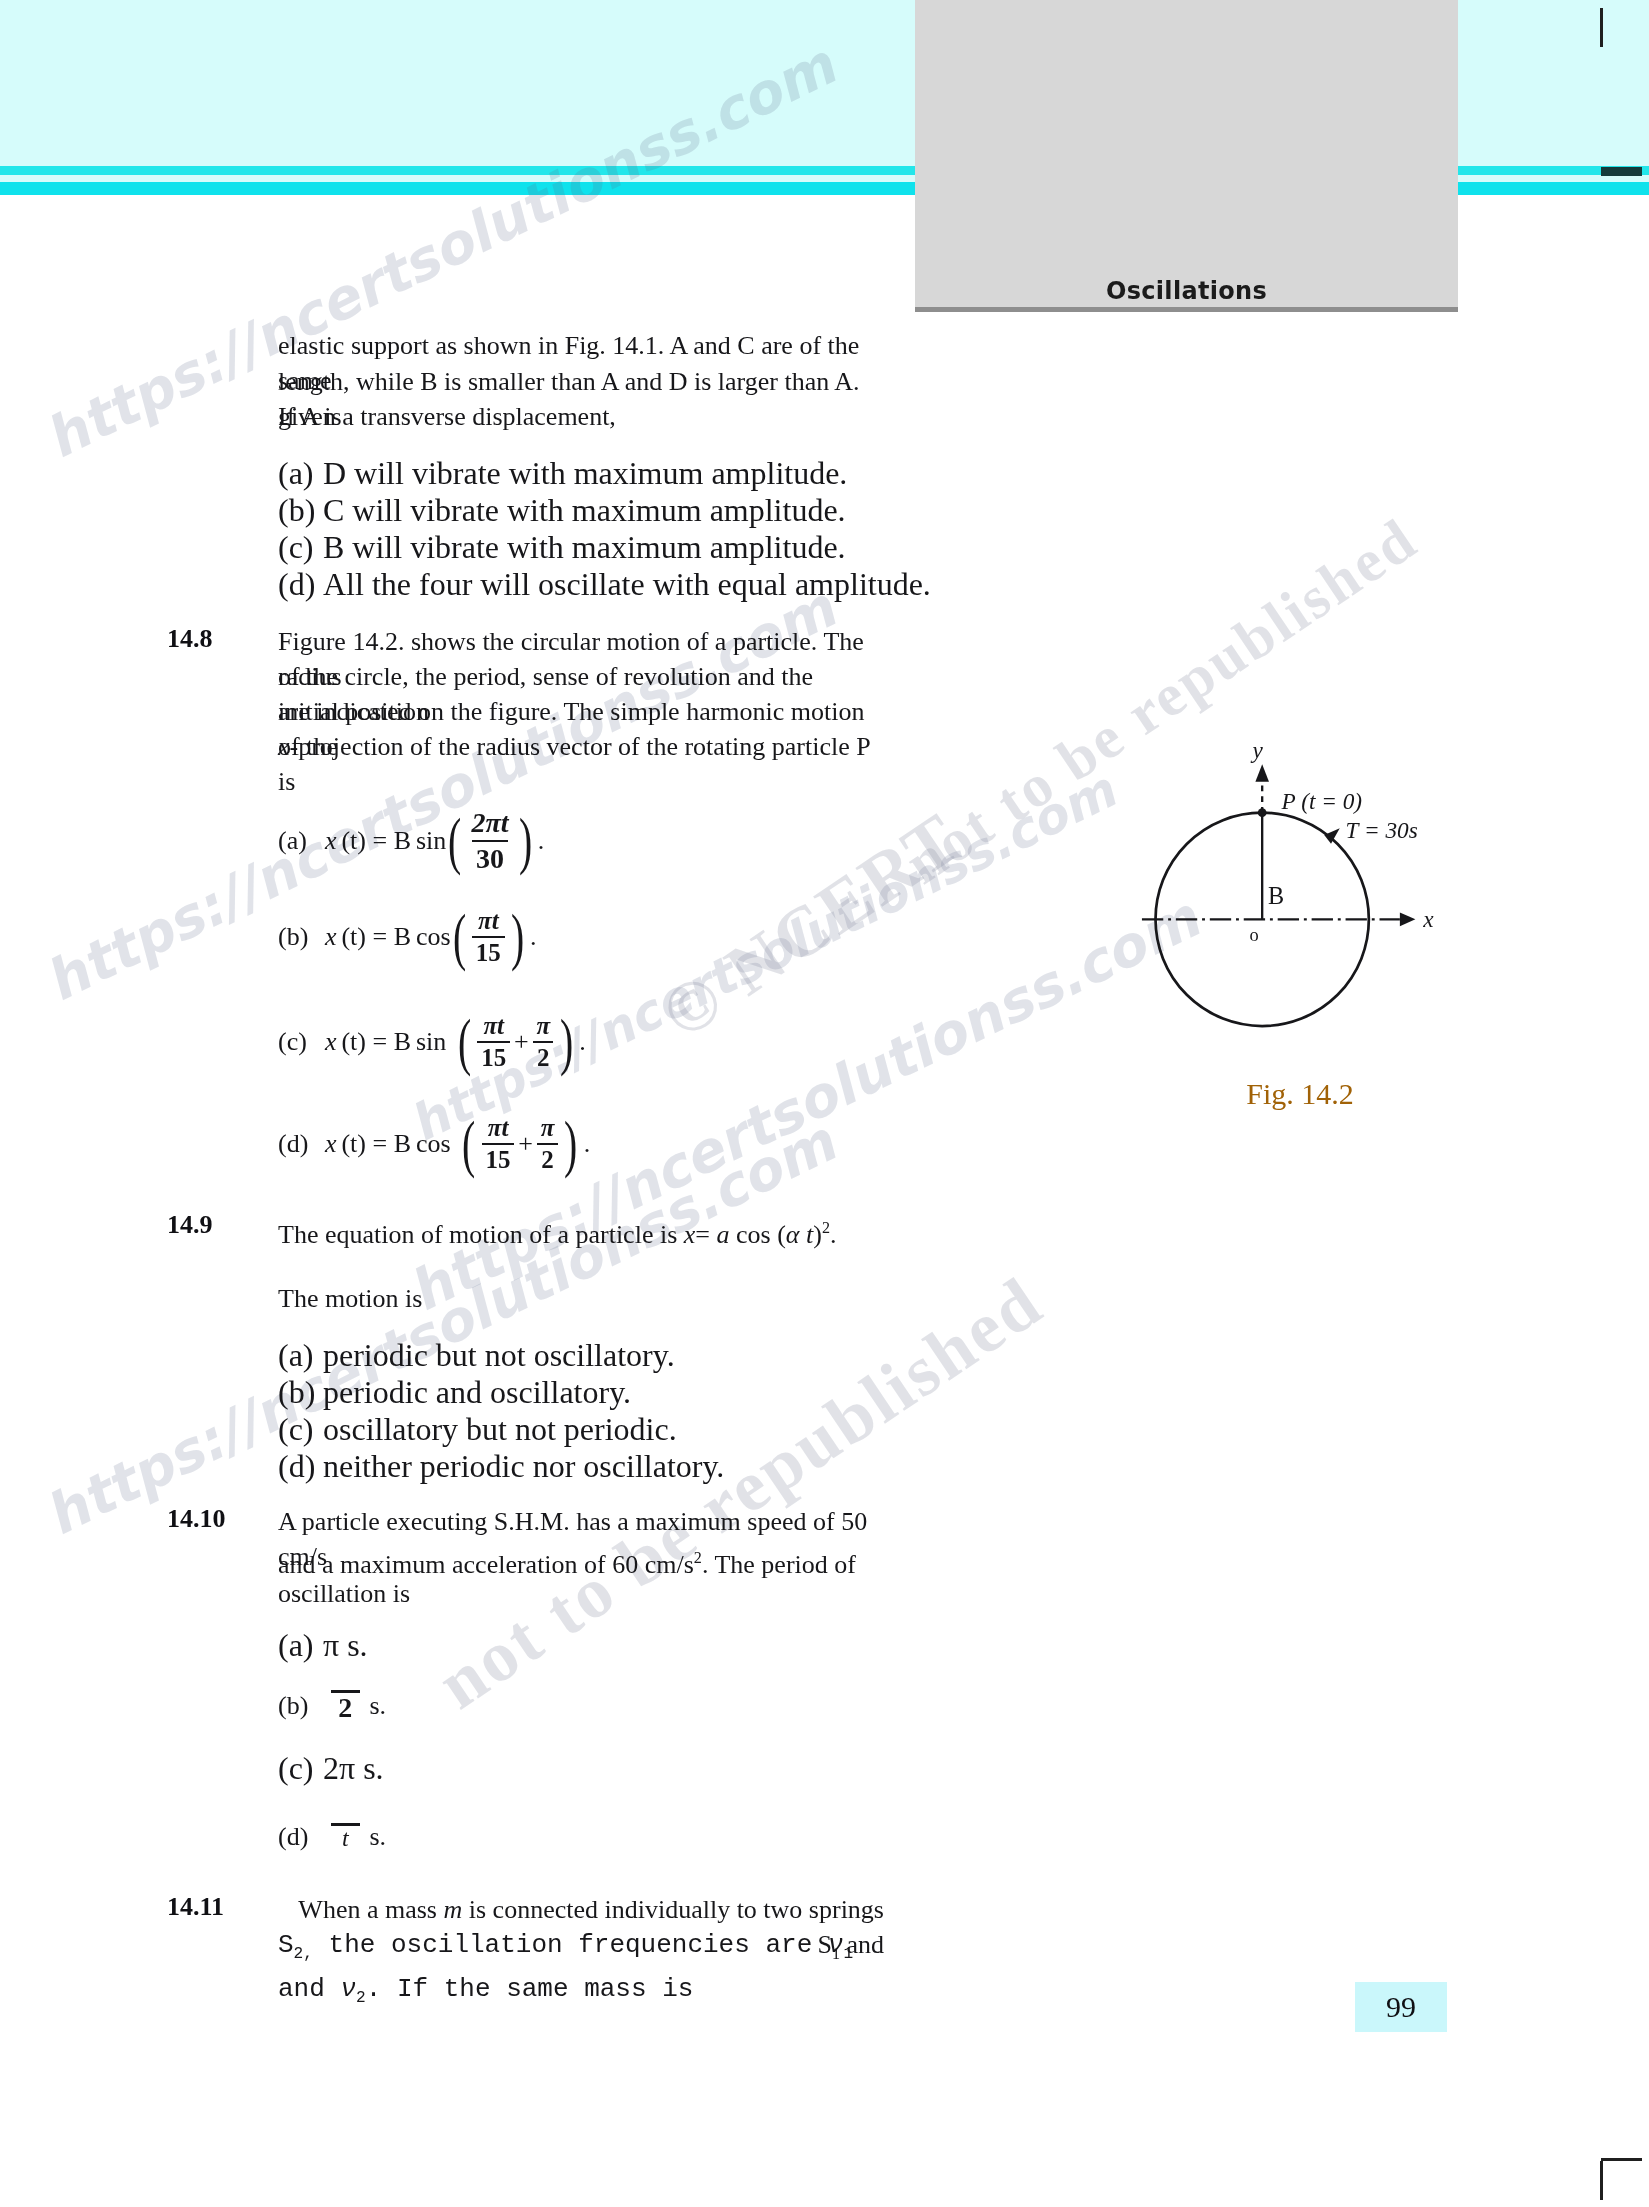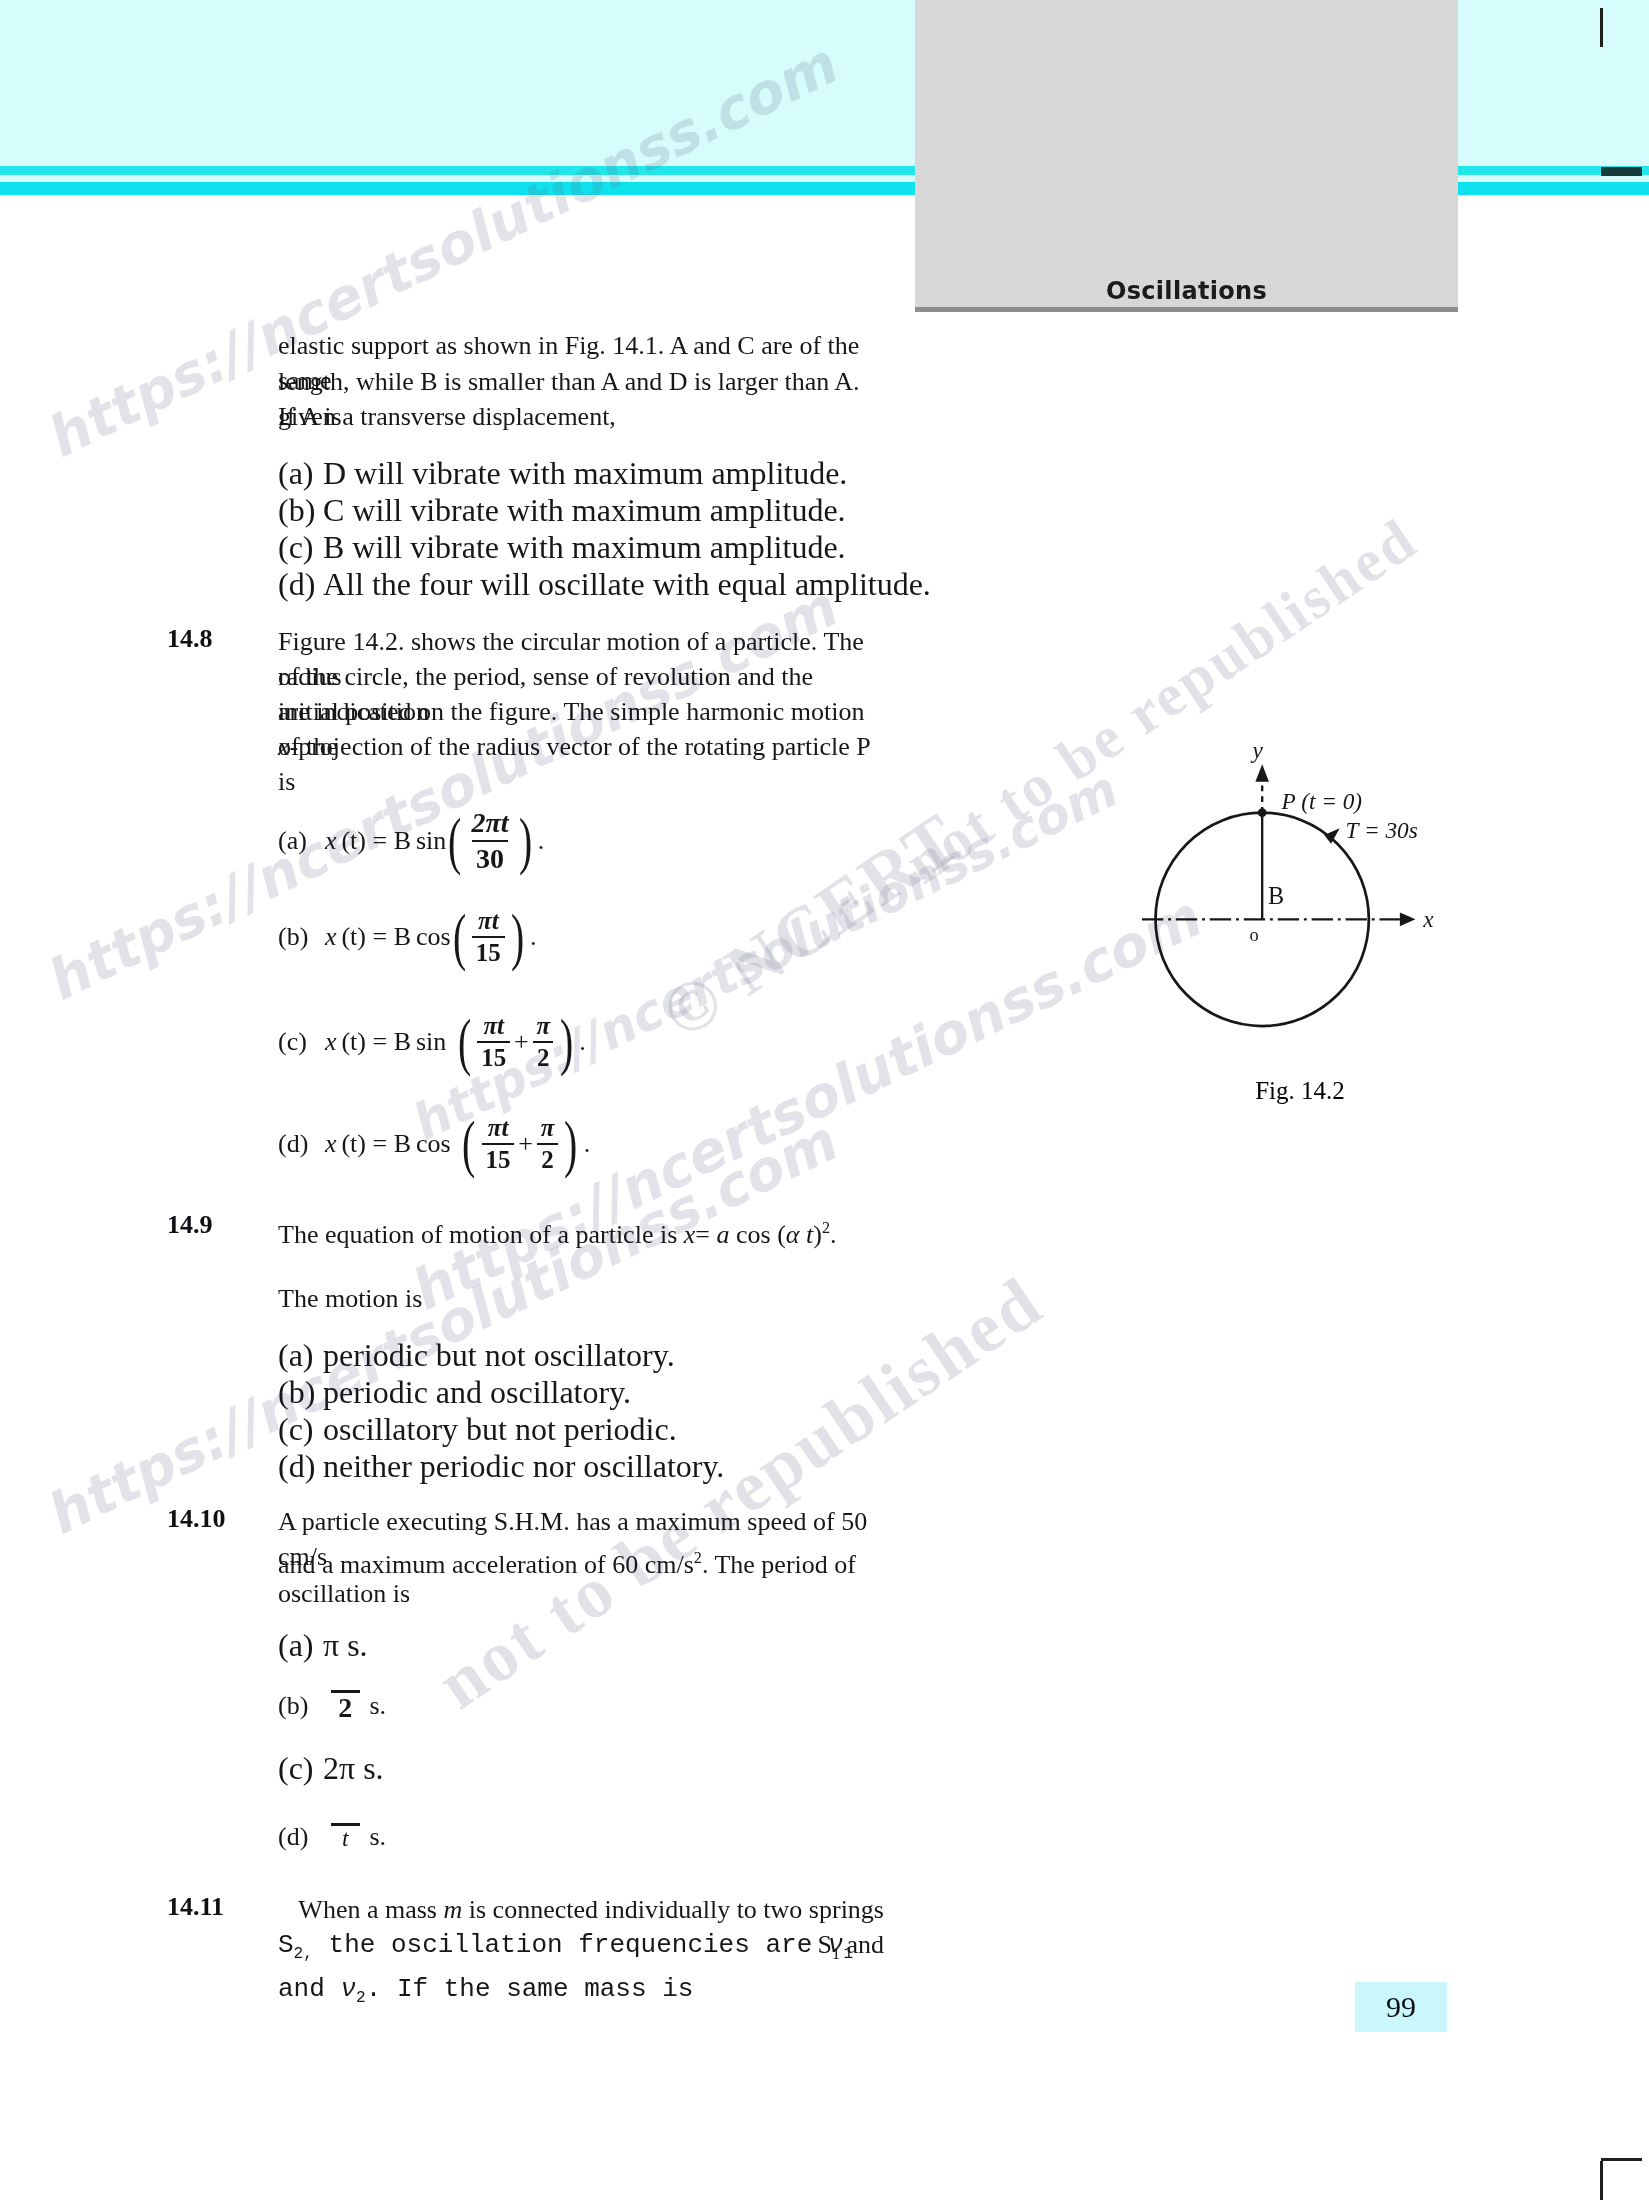--- a/index.html
+++ b/index.html
@@ -166,22 +166,22 @@
   .figure {
     position:absolute;
     left:1140px; top:737px; width:320px; height:388px;
     z-index:3;
   }
   .fig-caption {
     position:absolute;
     left:1140px; top:1077px; width:320px;
     text-align:center;
     font-family:"Liberation Serif", serif;
-    font-size:25px;
-    color:#000000;
+    font-size:30px;
+    color:#a16207;
   }
 
   
   .pagenum {
     position:absolute;
     left:1355px; top:1982px;
     width:92px; height:50px;
     background:#caf7fb;
     display:flex; align-items:center; justify-content:center;
     font-family:"Liberation Serif", serif;

